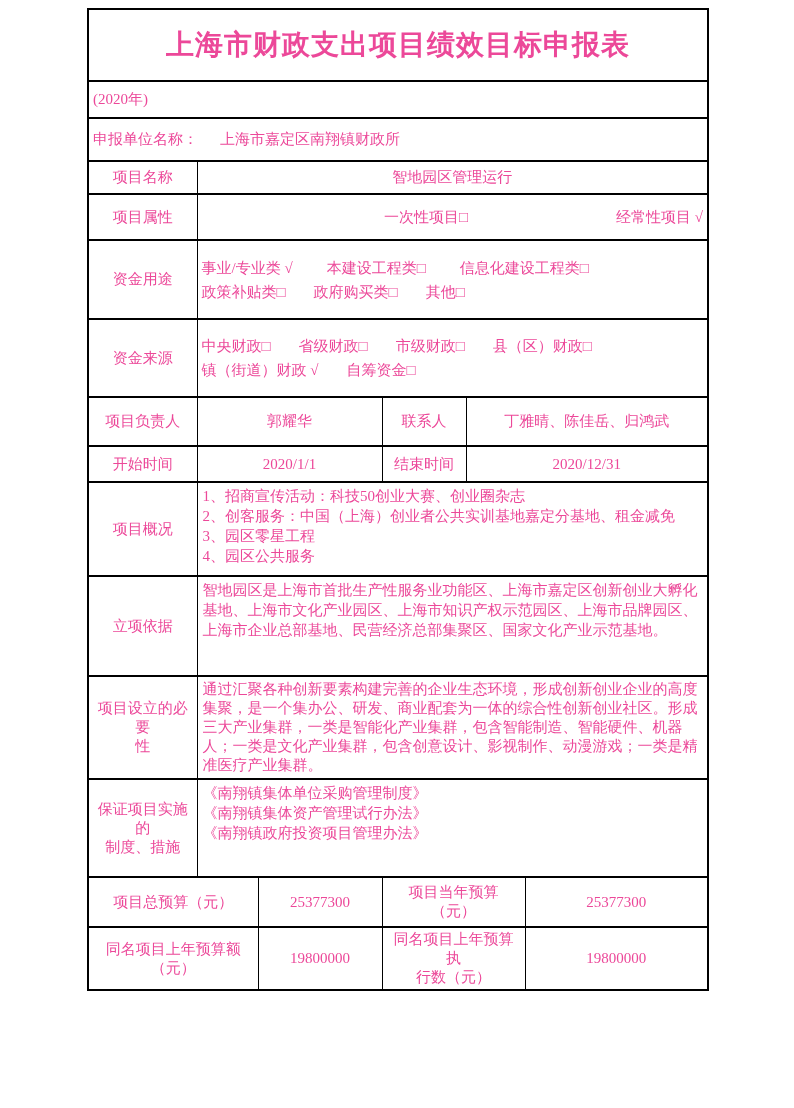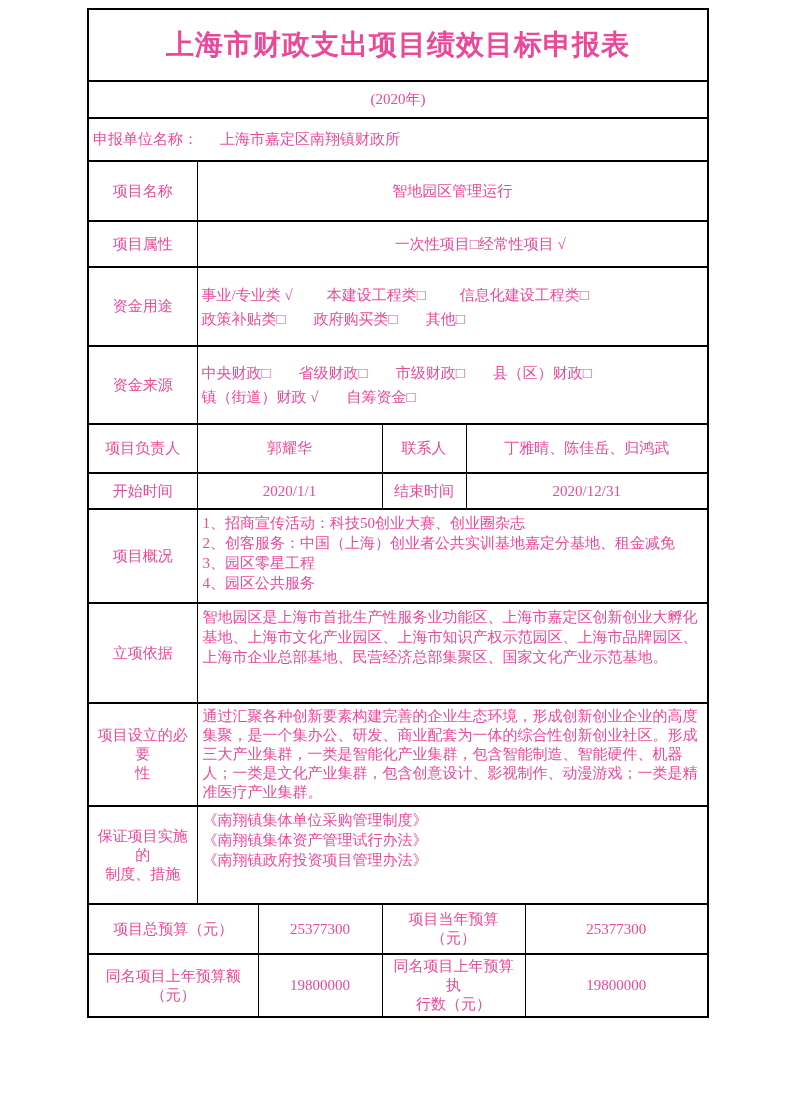--- a/index.html
+++ b/index.html
@@ -25,29 +25,30 @@
     font-size:15px;
     padding:2px 4px;
     overflow:hidden;
   }
   .title-cell{
     text-align:center;
     font-size:28px;
     font-weight:bold;
     letter-spacing:1px;
   }
-  .year-cell{text-align:center;}
+  .year-cell{text-align:left;}
   .applicant-cell{text-align:left;}
   .applicant-cell .val{margin-left:22px;}
   .lbl{text-align:center;}
   .ctr{text-align:center;}
   .opt-attr{
     display:flex;
-    justify-content:center;
+    justify-content:flex-end;
     padding-left:56px;
+    column-gap:148px;
   }
   .optline{
     display:flex;
     column-gap:34px;
     line-height:24px;
   }
   .optline2{column-gap:28px;}
   .para-cell{
     vertical-align:top;
     text-align:left;
@@ -79,21 +80,21 @@
     <tr style="height:37px">
       <td colspan="6" class="year-cell">(2020年)</td>
     </tr>
 
     <tr style="height:43px">
       <td colspan="6" class="applicant-cell">
         <span>申报单位名称：</span><span class="val">上海市嘉定区南翔镇财政所</span>
       </td>
     </tr>
 
-    <tr style="height:60px">
+    <tr style="height:33px">
       <td class="lbl">项目名称</td>
       <td colspan="5" class="ctr">智地园区管理运行</td>
     </tr>
 
     <tr style="height:46px">
       <td class="lbl">项目属性</td>
       <td colspan="5">
         <div class="opt-attr">
           <span>一次性项目□</span>
           <span>经常性项目 √</span>

